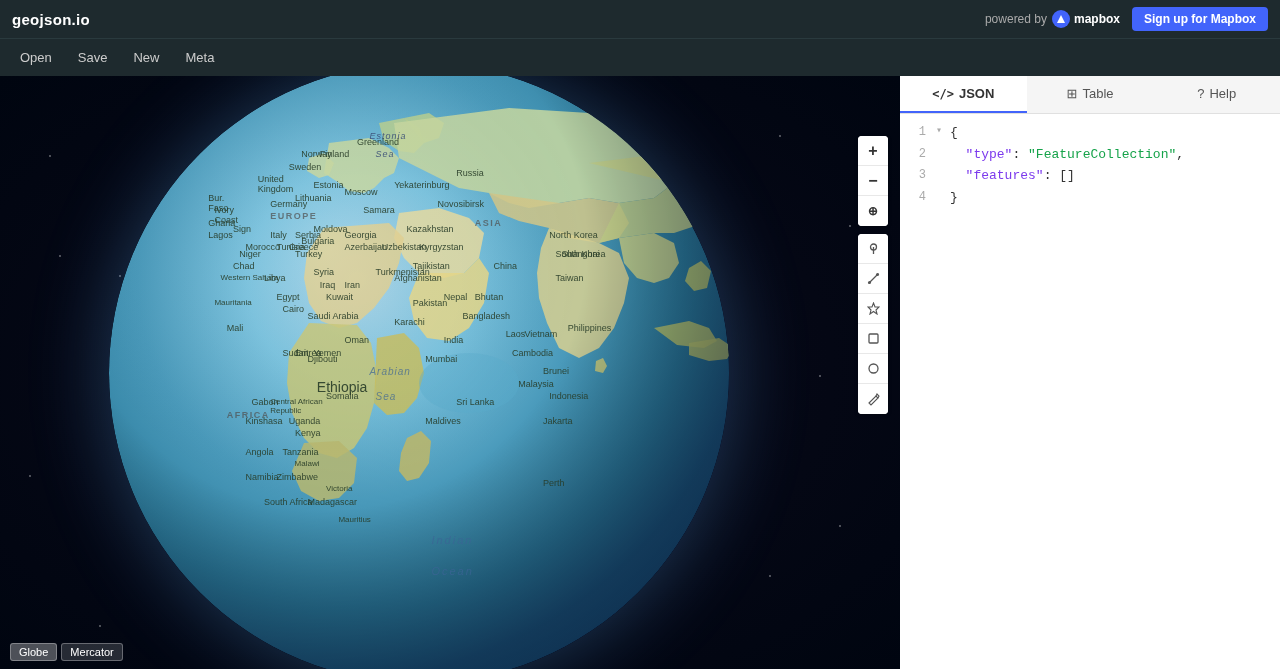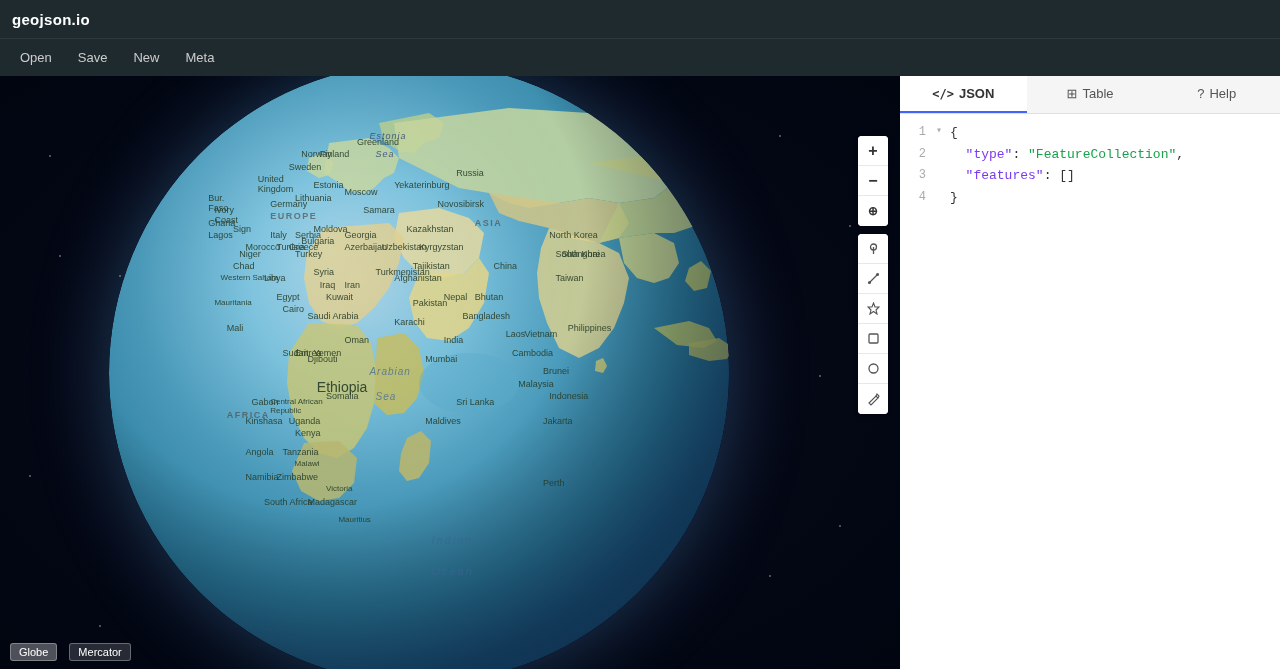--- a/index.html
+++ b/index.html
@@ -188,21 +188,21 @@
       border-bottom: 1px solid #e8e8e8;
     }
     .tool-btn:last-child { border-bottom: none; }
 
     
     .map-bottom {
       position: absolute;
       bottom: 8px;
       left: 10px;
       display: flex;
-      gap: 12px;
+      gap: 4px;
       z-index: 5;
     }
     .map-label-btn {
       background: rgba(255,255,255,0.15);
       color: #fff;
       border: 1px solid rgba(255,255,255,0.3);
       border-radius: 3px;
       padding: 2px 8px;
       font-size: 11px;
       cursor: pointer;
@@ -280,20 +280,30 @@
     .json-key { color: #7c3aed; }
     .json-string { color: #16a34a; }
     .json-bracket { color: #333; }
   </style>
 </head>
 <body>
 
 <div class="header">
   <div class="header-left">
     <span class="logo">geojson.io</span>
+  </div>
+  <div style="display:flex;align-items:center;gap:12px;">
+    <div class="powered-by">
+      <span>powered by</span>
+      <div class="mapbox-logo">
+        <div class="mapbox-icon"></div>
+        <span style="color:#fff;font-size:12px;font-weight:600;">mapbox</span>
+      </div>
+    </div>
+    <button class="signup-btn">Sign up for Mapbox</button>
   </div>
 </div>
 
 <div class="navbar">
   <div class="nav-item">Open</div>
   <div class="nav-item">Save</div>
   <div class="nav-item">New</div>
   <div class="nav-item">Meta</div>
 </div>
 

